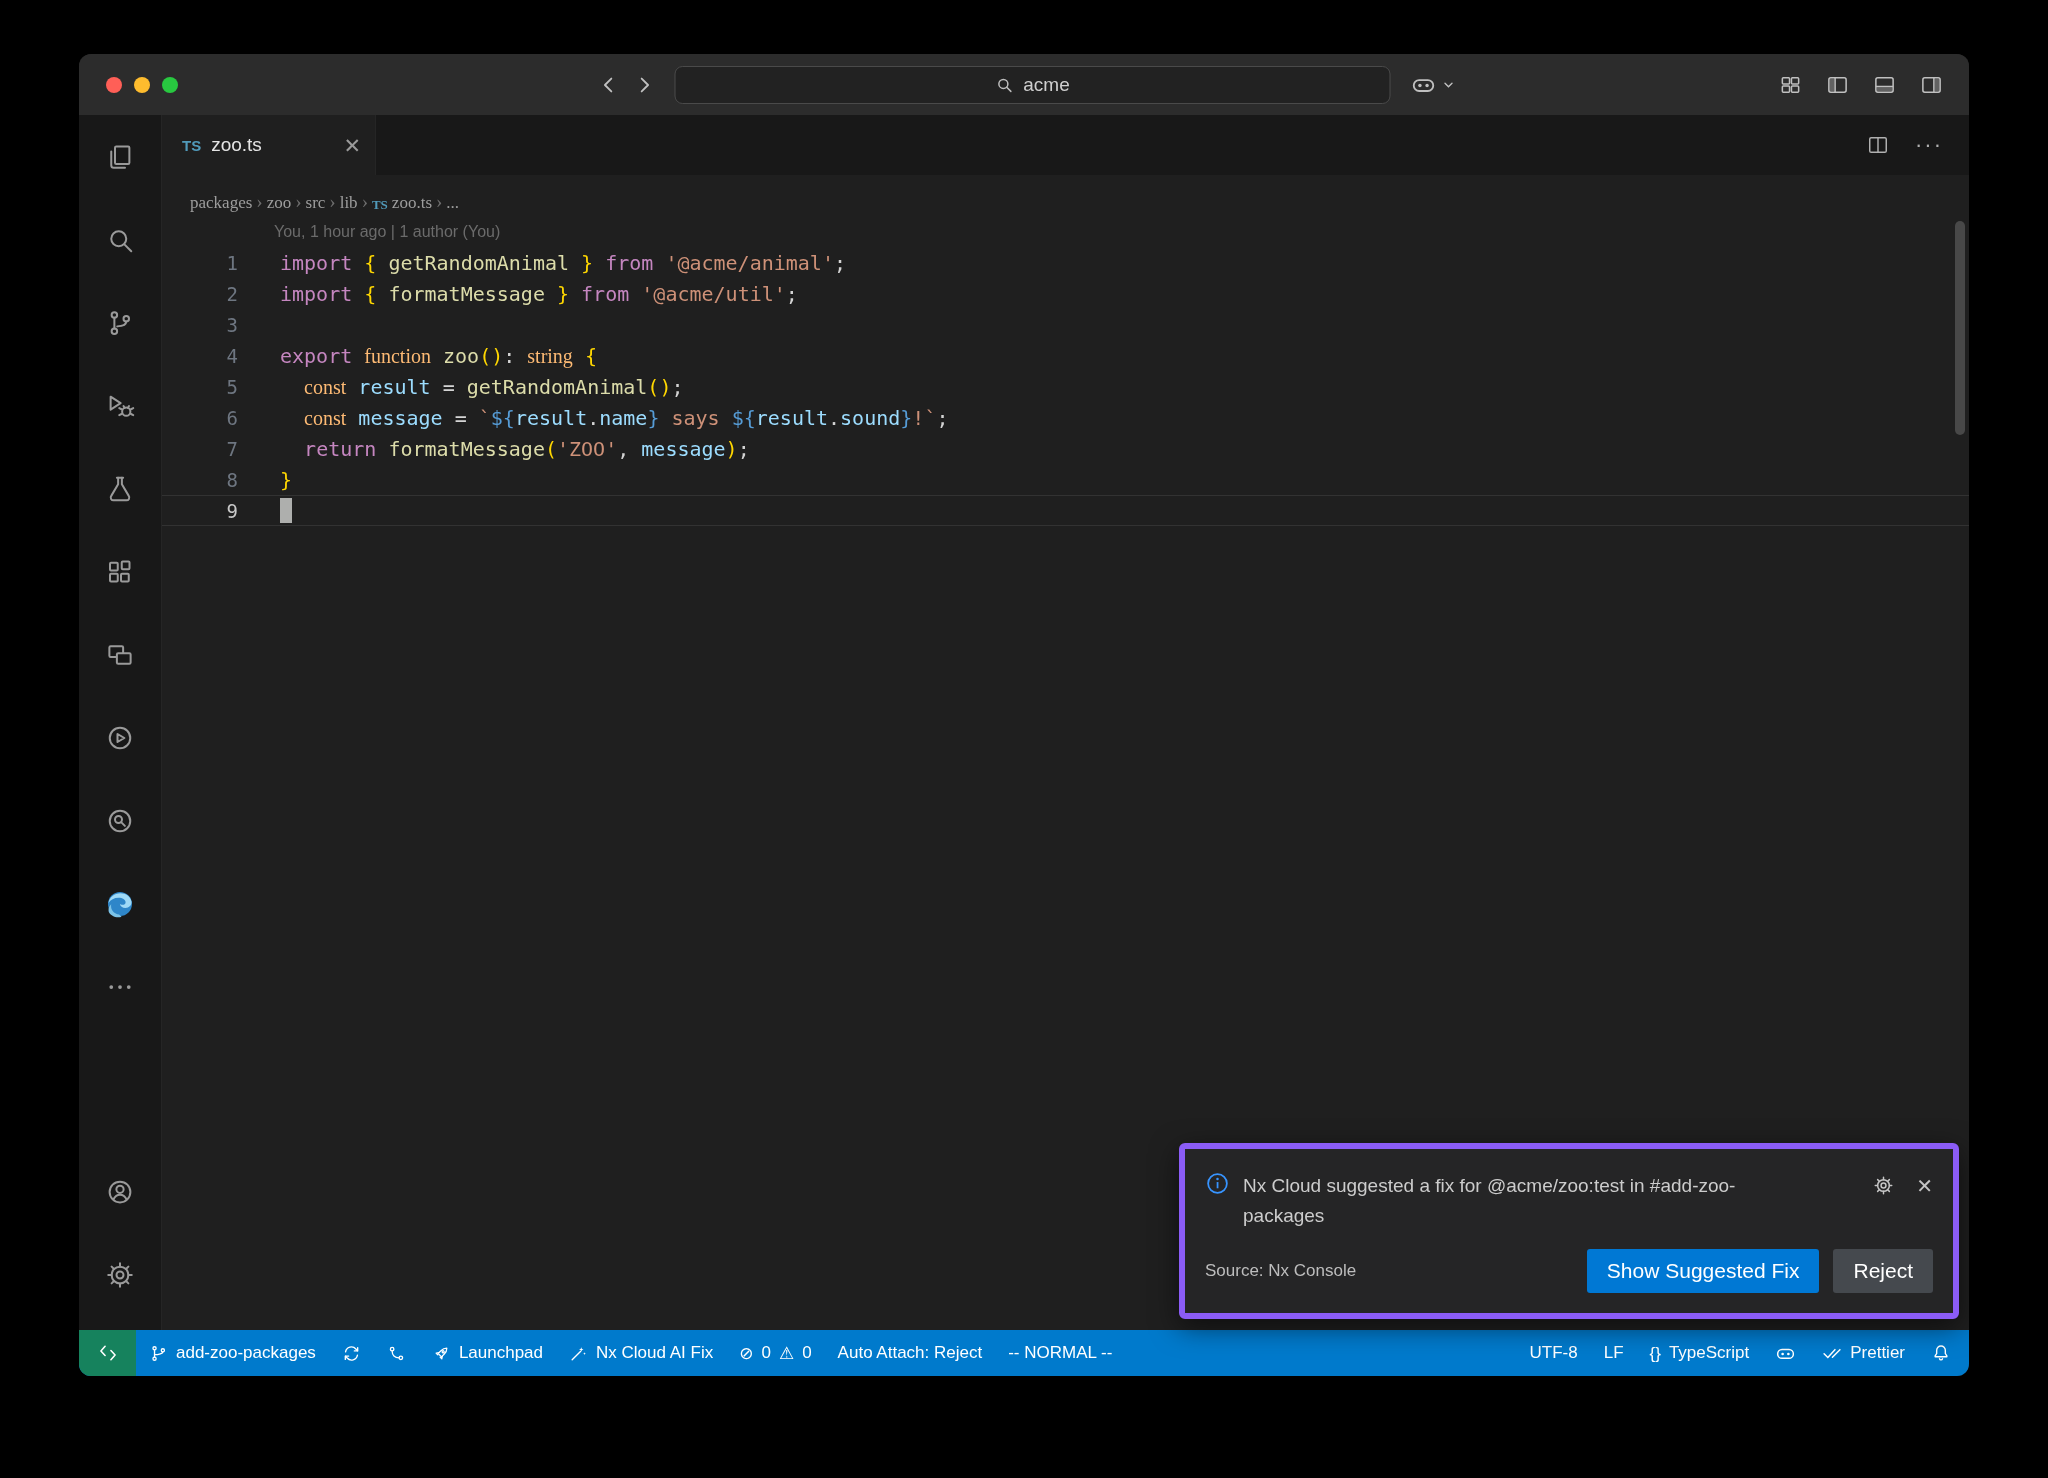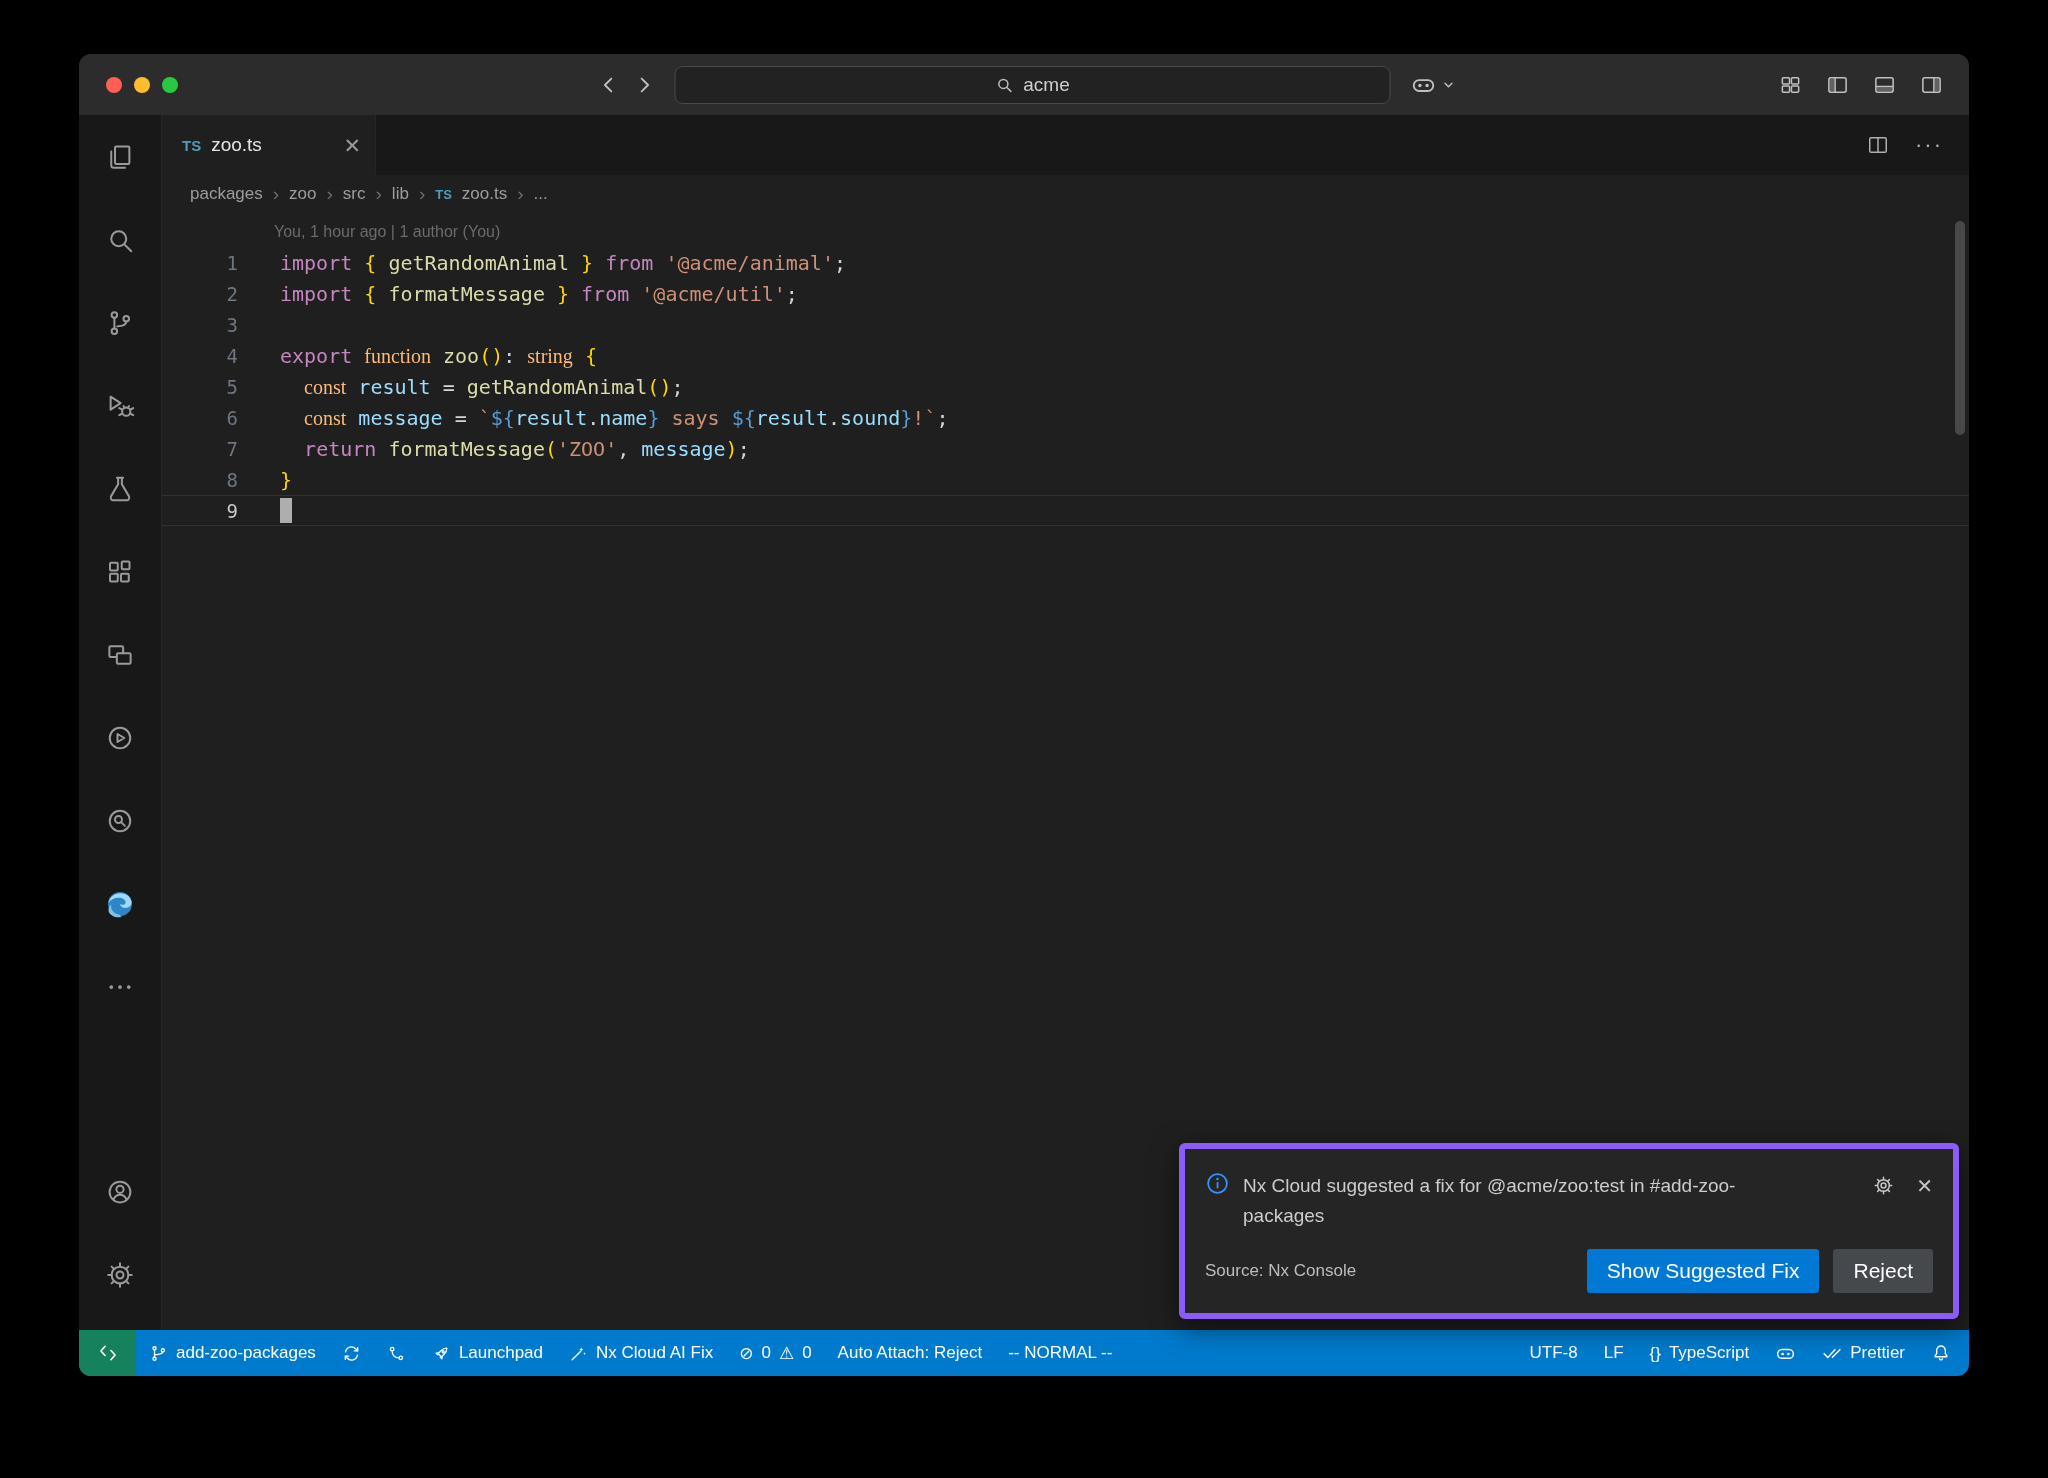--- a/index.html
+++ b/index.html
@@ -35,21 +35,21 @@
   .editor-col{flex:1;display:flex;flex-direction:column;min-width:0;}
   
   .tabbar{height:60px;background:#181818;display:flex;align-items:stretch;flex:none;position:relative;}
   .tab{width:214px;background:#1f1f1f;display:flex;align-items:center;padding:0 14px 0 20px;gap:10px;border-right:1px solid #252525;box-sizing:border-box;}
   .tab-badge{color:#519aba;font-weight:bold;font-size:15px;}
   .tab-label{color:#e4e4e4;font-size:19px;}
   .tab-close{margin-left:auto;color:#9a9a9a;font-size:21px;line-height:1;}
   .tabbar-actions{position:absolute;right:26px;top:0;height:100%;display:flex;align-items:center;gap:26px;color:#b0b0b0;}
   .more-dots{font-size:22px;letter-spacing:2px;color:#b0b0b0;}
   
-  .breadcrumb{height:38px;background:#1f1f1f;display:flex;align-items:center;padding-left:28px;gap:10px;font-size:17px;color:#9d9d9d;flex:none;}
+  .breadcrumb{height:38px;background:#1f1f1f;display:flex;align-items:flex-end;padding-left:28px;gap:4px;font-size:17px;color:#9d9d9d;flex:none;font-family:Liberation Serif, serif;}
   .bc-sep{color:#6d6d6d;font-size:19px;}
   .bc-badge{color:#519aba;font-weight:bold;font-size:13px;}
   
   .editor{flex:1;position:relative;font-family:"DejaVu Sans Mono",monospace;font-size:20px;padding-top:4px;overflow:hidden;}
   .blame{height:30px;display:flex;align-items:center;padding-left:112px;color:#6b6b6b;font-family:"Liberation Sans",sans-serif;font-size:16px;}
   .code-line{height:31px;display:flex;align-items:center;white-space:pre;}
   .ln{width:76px;text-align:right;color:#6e7681;flex:none;font-size:19px;}
   .code{padding-left:42px;}
   .code-line.current .ln{color:#c8c8c8;}
   .code-line.current{box-shadow:inset 0 1px 0 #323232, inset 0 -1px 0 #323232;}

